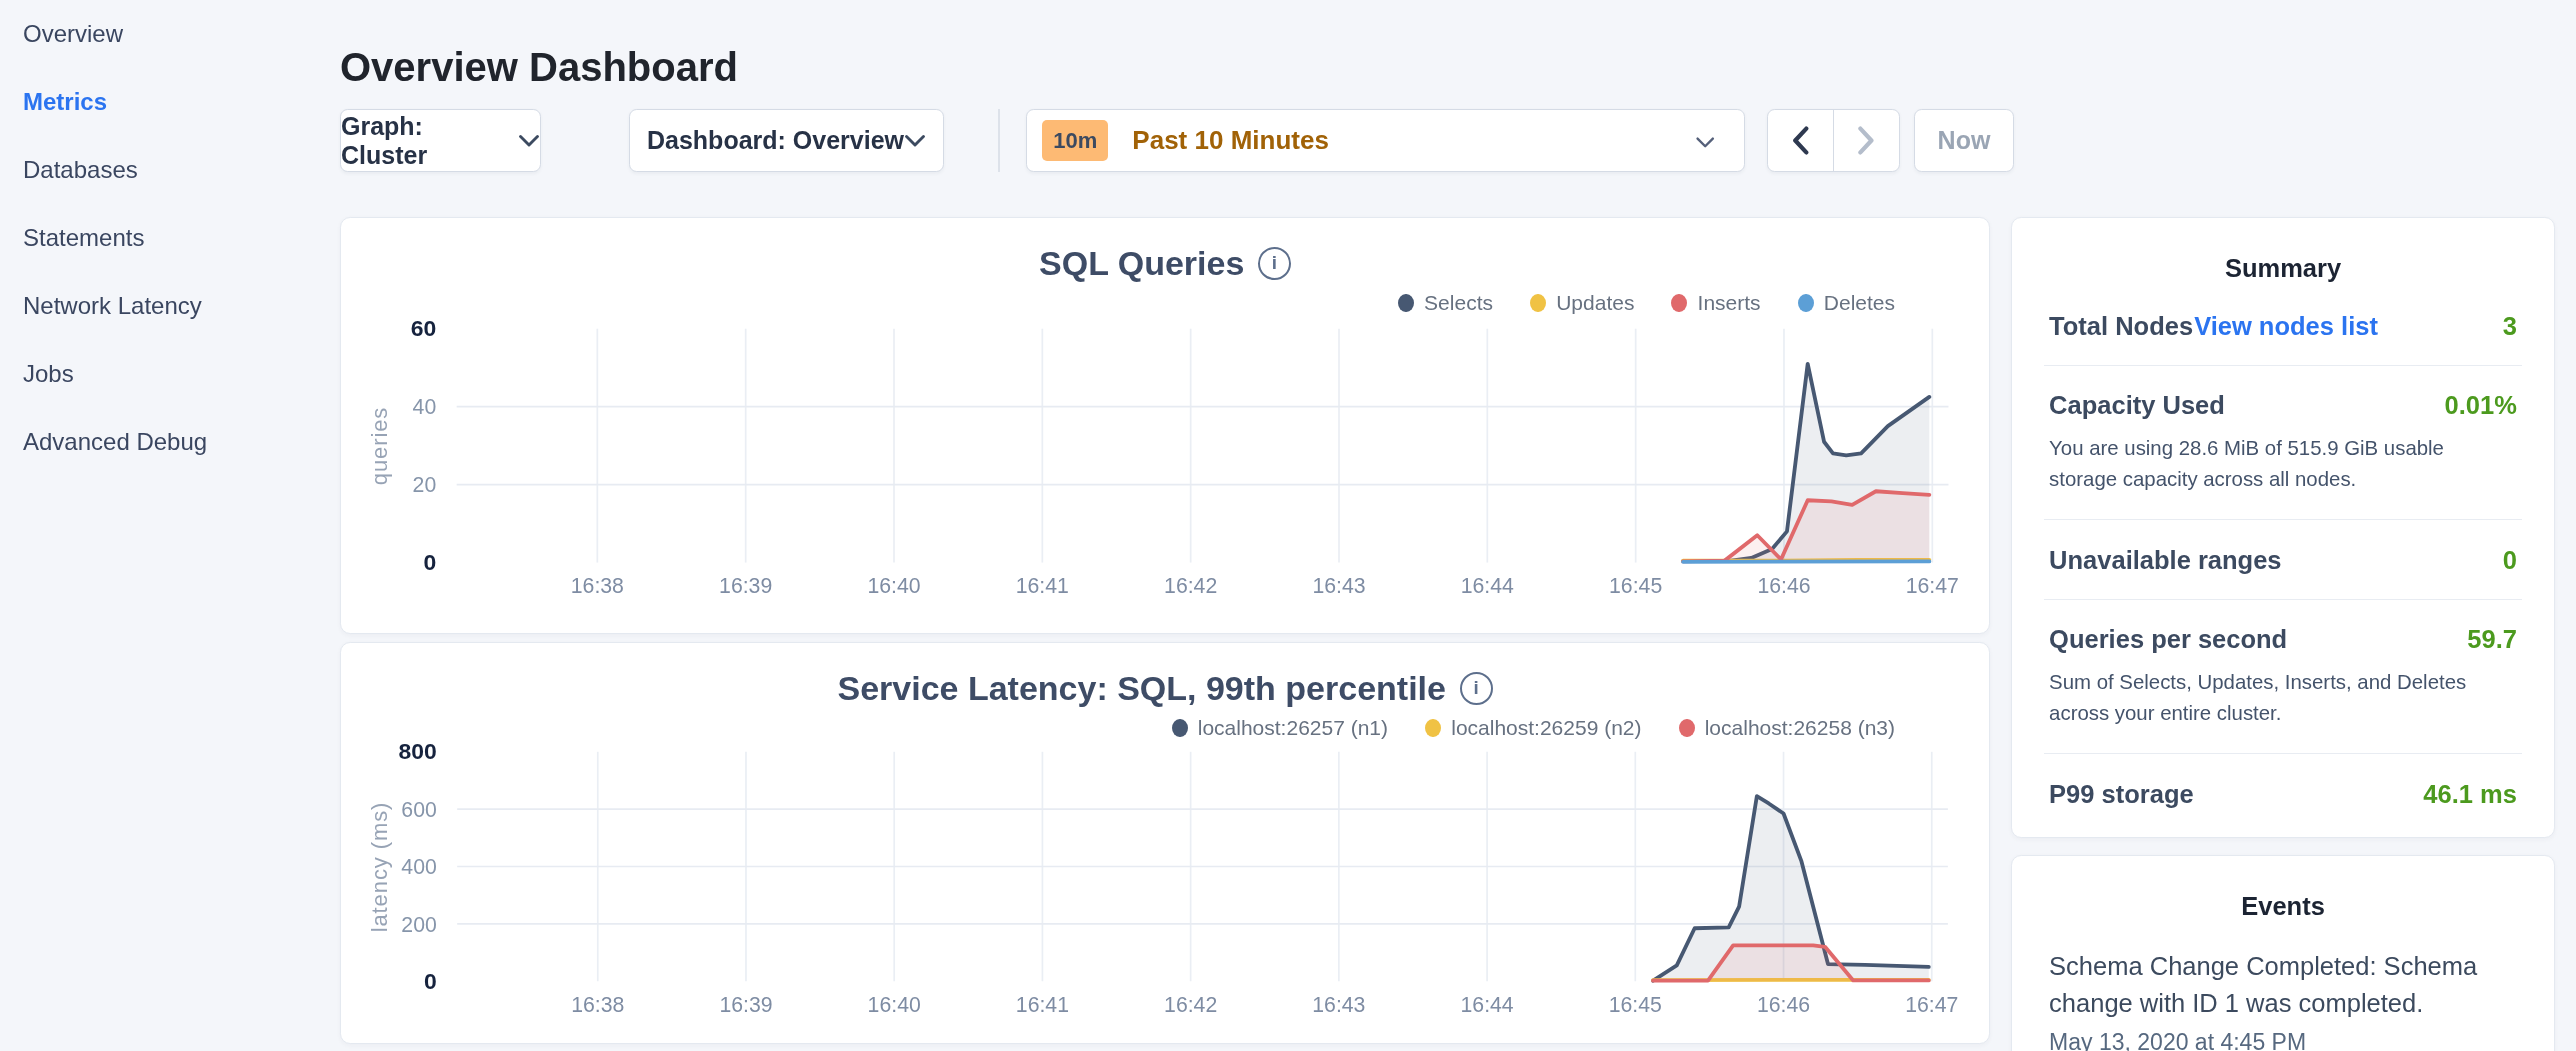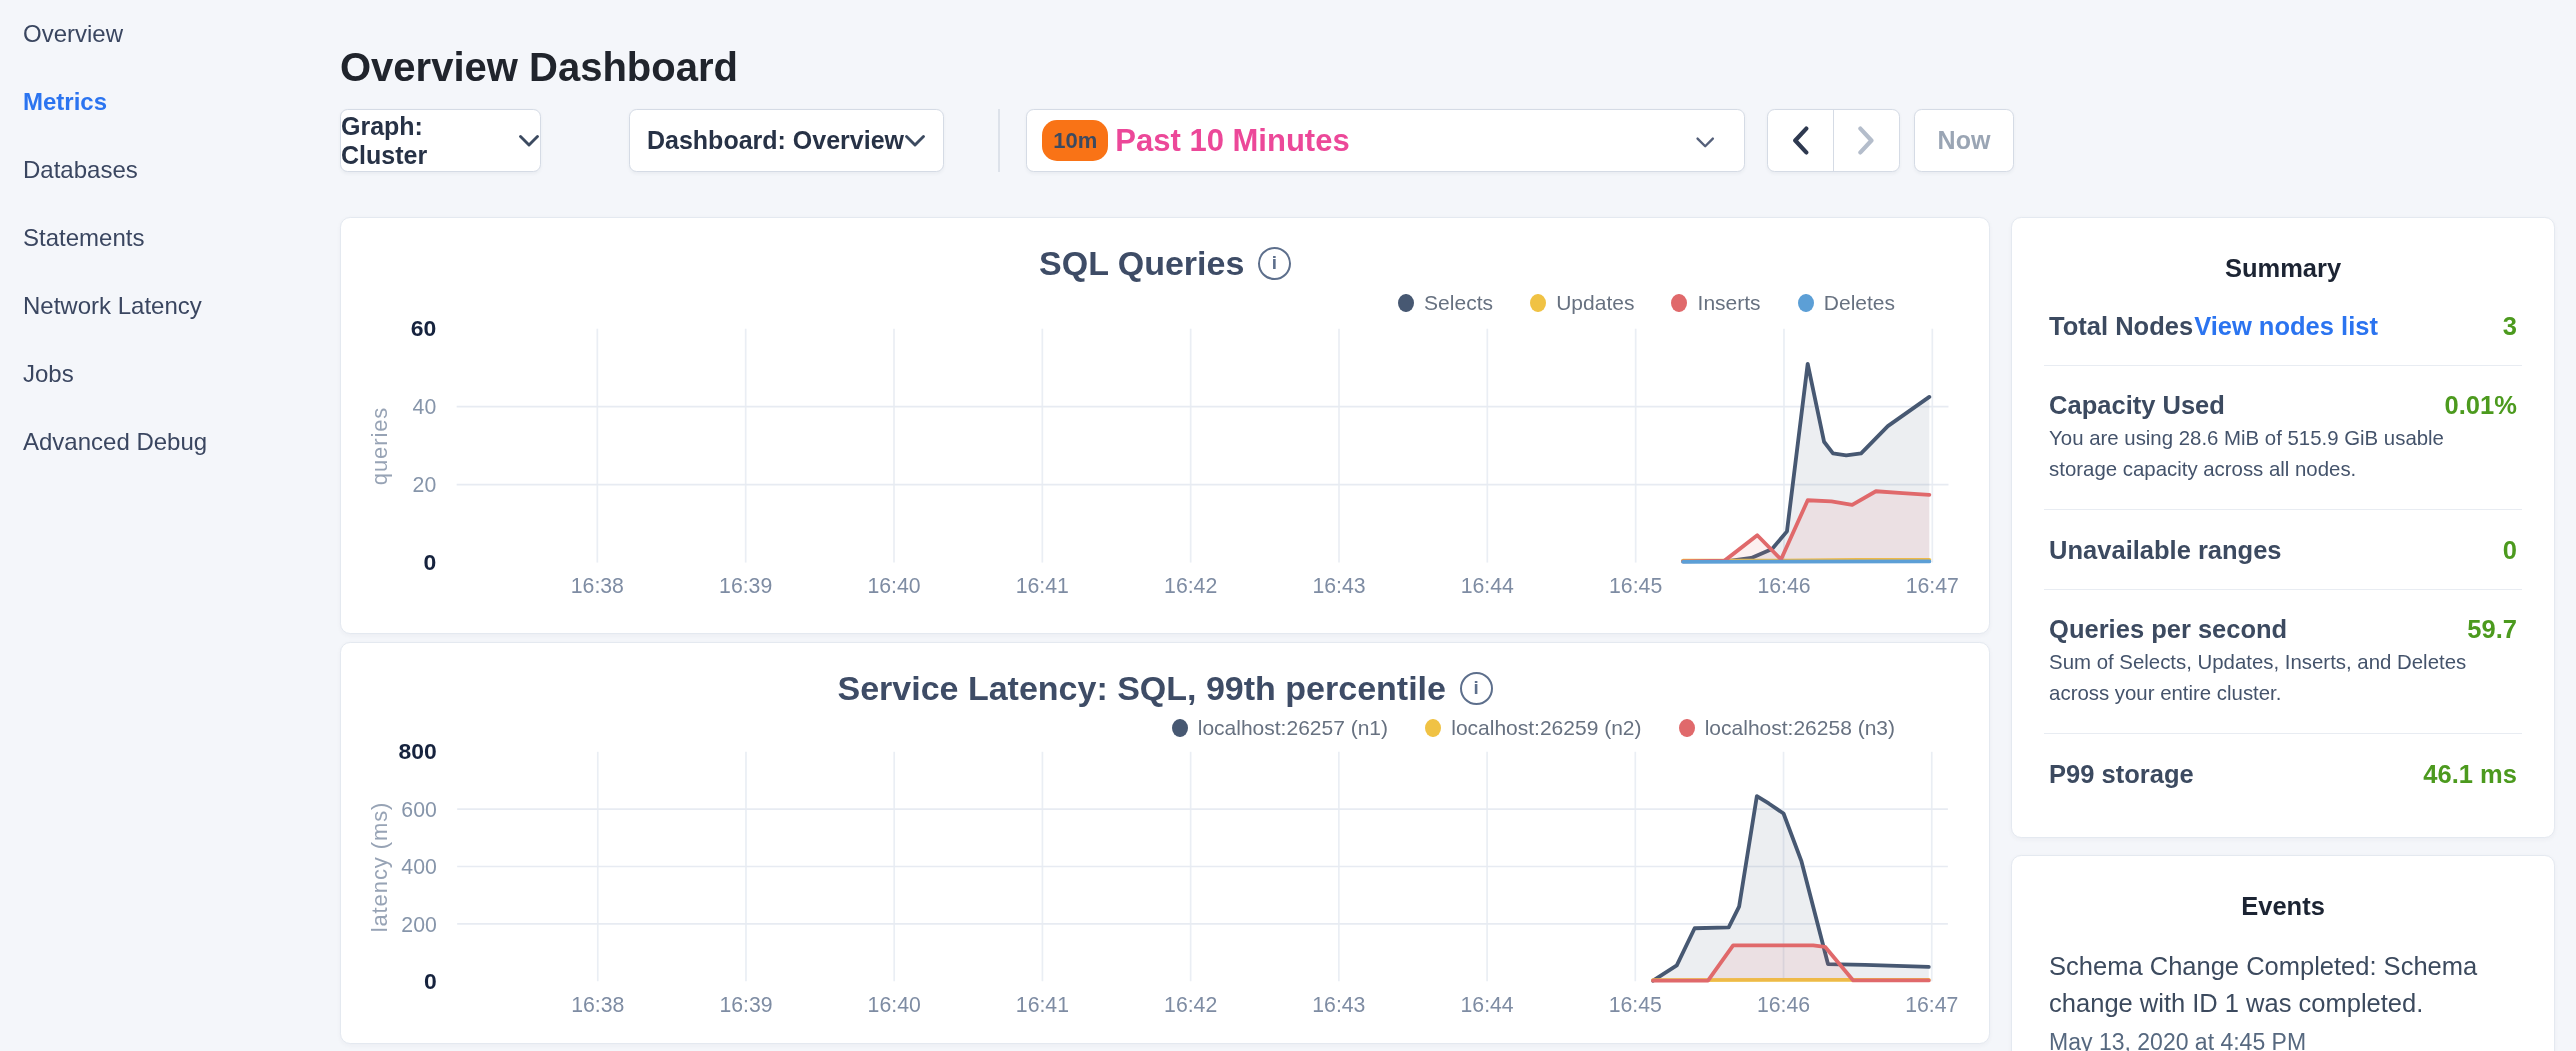--- a/index.html
+++ b/index.html
@@ -14,22 +14,22 @@
   .side-item.active{color:#2b74f0;font-weight:700}
   
   .page-title{position:absolute;left:340px;top:18.7px;font-size:40px;font-weight:600;color:#20242c}
   .btn{position:absolute;top:109px;height:63px;box-sizing:border-box;background:#fff;
     border:1.7px solid #d5dbe5;border-radius:7.7px;display:flex;align-items:center;justify-content:center;
     font-size:25px;font-weight:700;color:#273246;box-shadow:0 1.7px 3.4px rgba(40,55,80,.05);cursor:pointer}
   #dd-graph{left:340px;width:201px;gap:2px}
   #dd-dashboard{left:629px;width:315px;}
   .toolbar-divider{position:absolute;left:998px;top:109px;height:63px;width:1.7px;background:#dde2ea}
   #time-picker{left:1026px;width:719px;justify-content:flex-start;padding-left:15.3px}
-  .time-badge{background:#f97316;border-radius:15px;padding:7.7px 11px;font-size:22px;font-weight:700;color:#3c4a60}
-  .time-label{margin-left:7px;font-size:31px;font-weight:700;color:#ec4899}
+  .time-badge{background:#fdba74;border-radius:5px;padding:7.7px 11px;font-size:22px;font-weight:700;color:#3c4a60}
+  .time-label{margin-left:24px;font-size:26px;font-weight:700;color:#a16207}
   .picker-chevron{position:absolute;right:29px;top:25.5px}
   .arrow-group{left:1767px;width:133px;padding:0;overflow:hidden;display:flex;cursor:default}
   .arrow-btn{flex:1;height:100%;display:flex;align-items:center;justify-content:center;cursor:pointer}
   .arrow-btn:first-child{border-right:1.7px solid #d5dbe5}
   #now-btn{left:1914px;width:100px;color:#9aa5b4}
   
   .card{position:absolute;background:#fff;border:1.7px solid #e4e9f0;border-radius:10.2px;
     box-shadow:0 1.7px 4.3px rgba(40,55,80,.04);box-sizing:border-box}
   #chart-card-1{left:340px;top:217px;width:1650px;height:417px}
   #chart-card-2{left:340px;top:642px;width:1650px;height:402px}
@@ -49,21 +49,21 @@
   
   #summary-card{left:2011px;top:217px;width:544px;height:621px;padding:0 32px}
   #events-card{left:2011px;top:855px;width:544px;height:247px;padding:0 32px}
   .panel-title{text-align:center;font-size:25.5px;font-weight:700;color:#1c2433;margin:36px 0 3.4px 0}
   .sum-row{padding:25.5px 5.1px 24px 5.1px;border-bottom:1.7px solid #e8ecf2}
   .sum-row:last-child{border-bottom:none}
   .sum-head{display:flex;align-items:baseline}
   .sum-label{font-size:25.5px;font-weight:700;color:#3c4a60}
   .sum-link{margin-left:1px;font-size:25.5px;font-weight:700;color:#2b74f0;cursor:pointer;text-decoration:none}
   .sum-value{margin-left:auto;font-size:25.5px;font-weight:700;color:#4c9a1e;white-space:nowrap}
-  .sum-sub{margin-top:3px;font-size:20.4px;line-height:31px;color:#44536b}
+  .sum-sub{margin-top:13px;font-size:20.4px;line-height:31px;color:#44536b}
   .event-item{margin-top:27px;padding:0 5.1px}
   .event-text{font-size:25.5px;line-height:37px;color:#3c4a5e}
   .event-time{margin-top:6.8px;font-size:23px;color:#56687f}
 </style>
 </head>
 <body>
 
 <nav class="sidebar">
     <div class="side-item">Overview</div>
     <div class="side-item active">Metrics</div>

